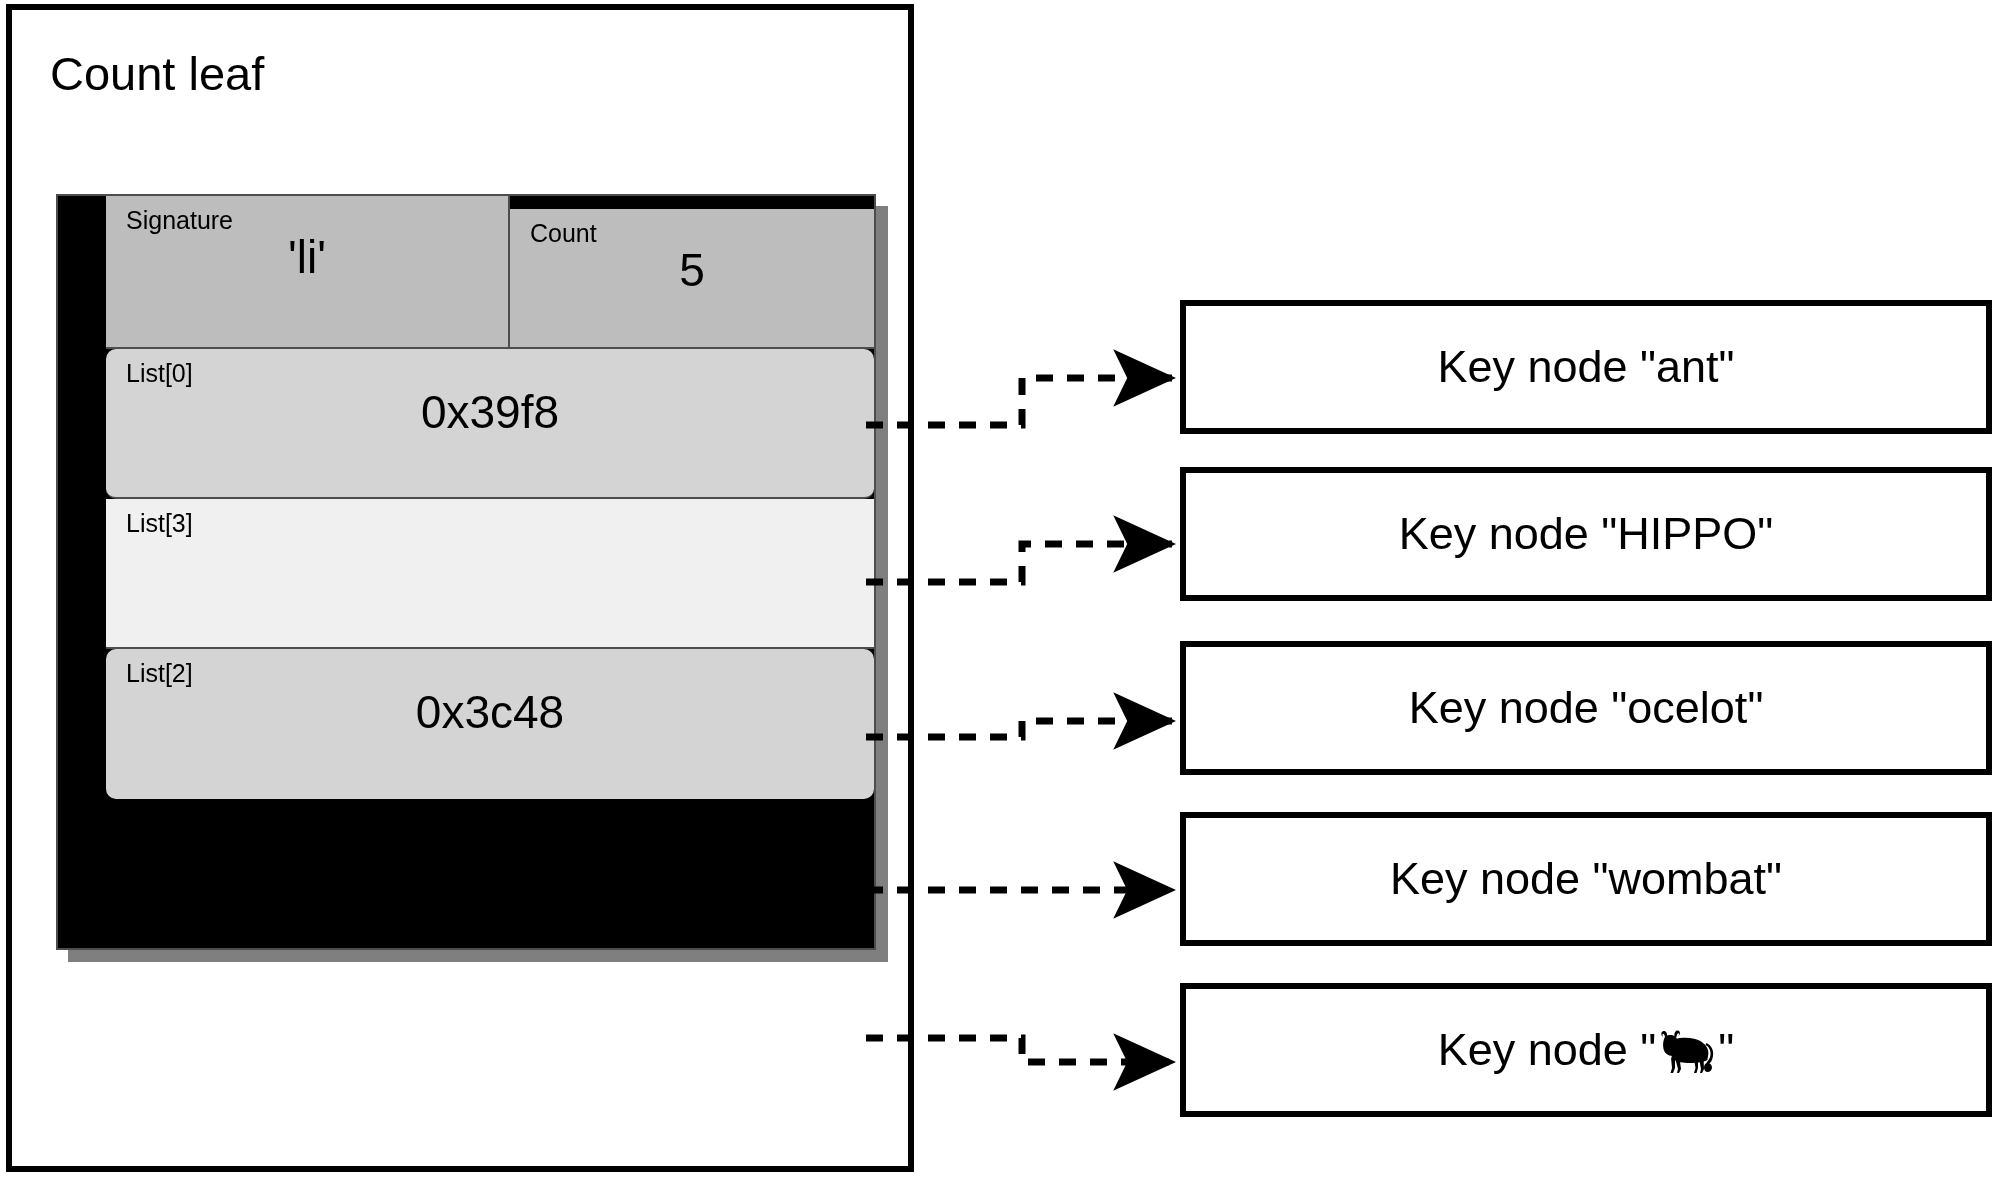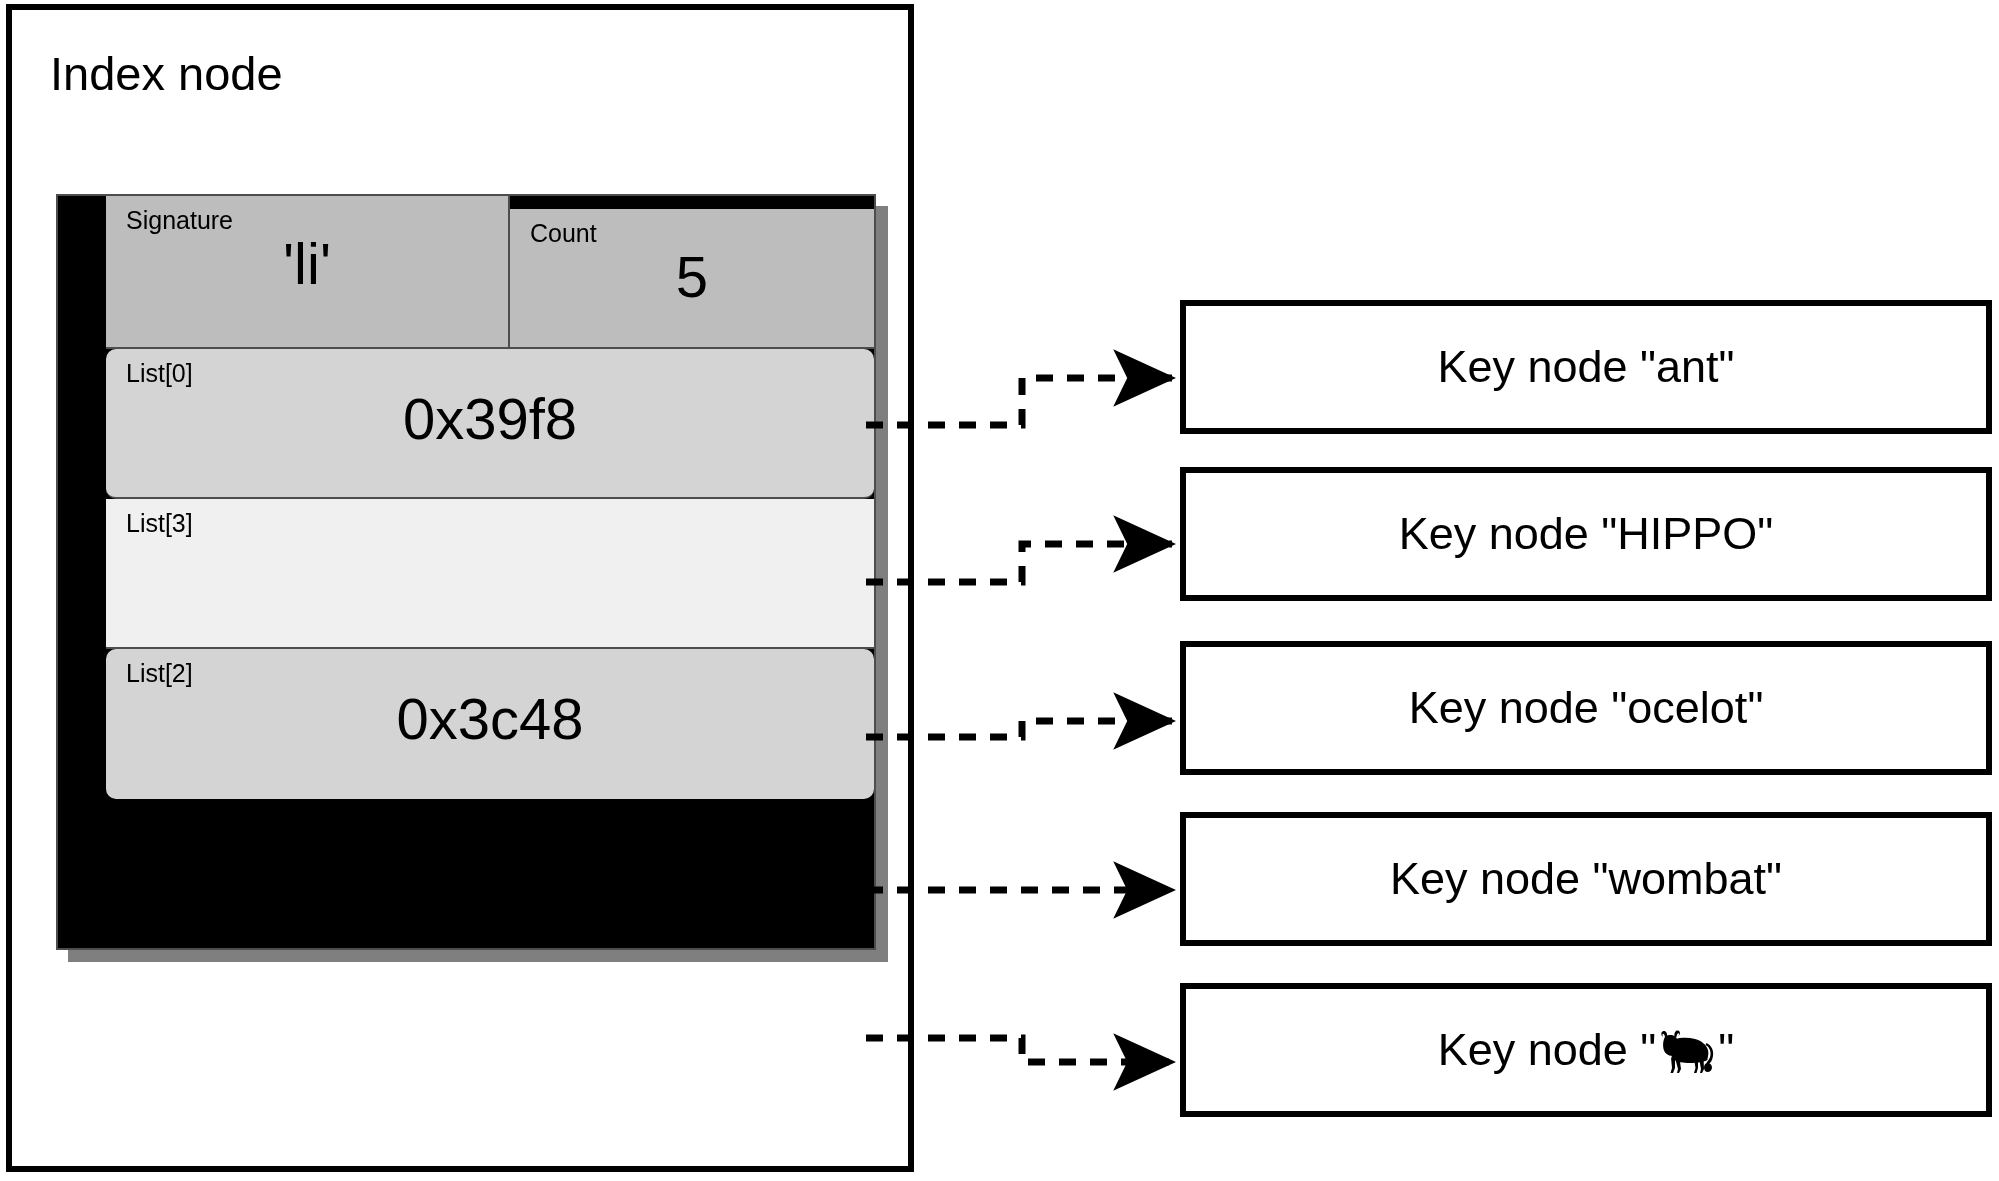--- a/index.html
+++ b/index.html
@@ -95,21 +95,21 @@
     font-size: 25px;
     color: #000000;
     white-space: nowrap;
   }
   .field-value {
     position: absolute;
     left: 0;
     right: 0;
     top: 36px;
     text-align: center;
-    font-size: 58px;
+    font-size: 46px;
     color: #000000;
     white-space: nowrap;
   }
   .hdr-cell .field-value { top: 34px; }
 
   
   .key-node {
     position: absolute;
     left: 1180px;
     width: 812px;
@@ -147,21 +147,21 @@
     pointer-events: none;
   }
 </style>
 </head>
 <body>
 
 <div id="stage">
 
   <div id="leaf-container">
 
-    <div id="leaf-title">Index node</div>
+    <div id="leaf-title">Count leaf</div>
 
     <div id="struct-shadow"></div>
 
     <div id="struct-table">
 
       <div class="struct-row row-header">
         <div class="hdr-cell sig">
           <span class="field-label">Signature</span>
           <span class="field-value">'li'</span>
         </div>

